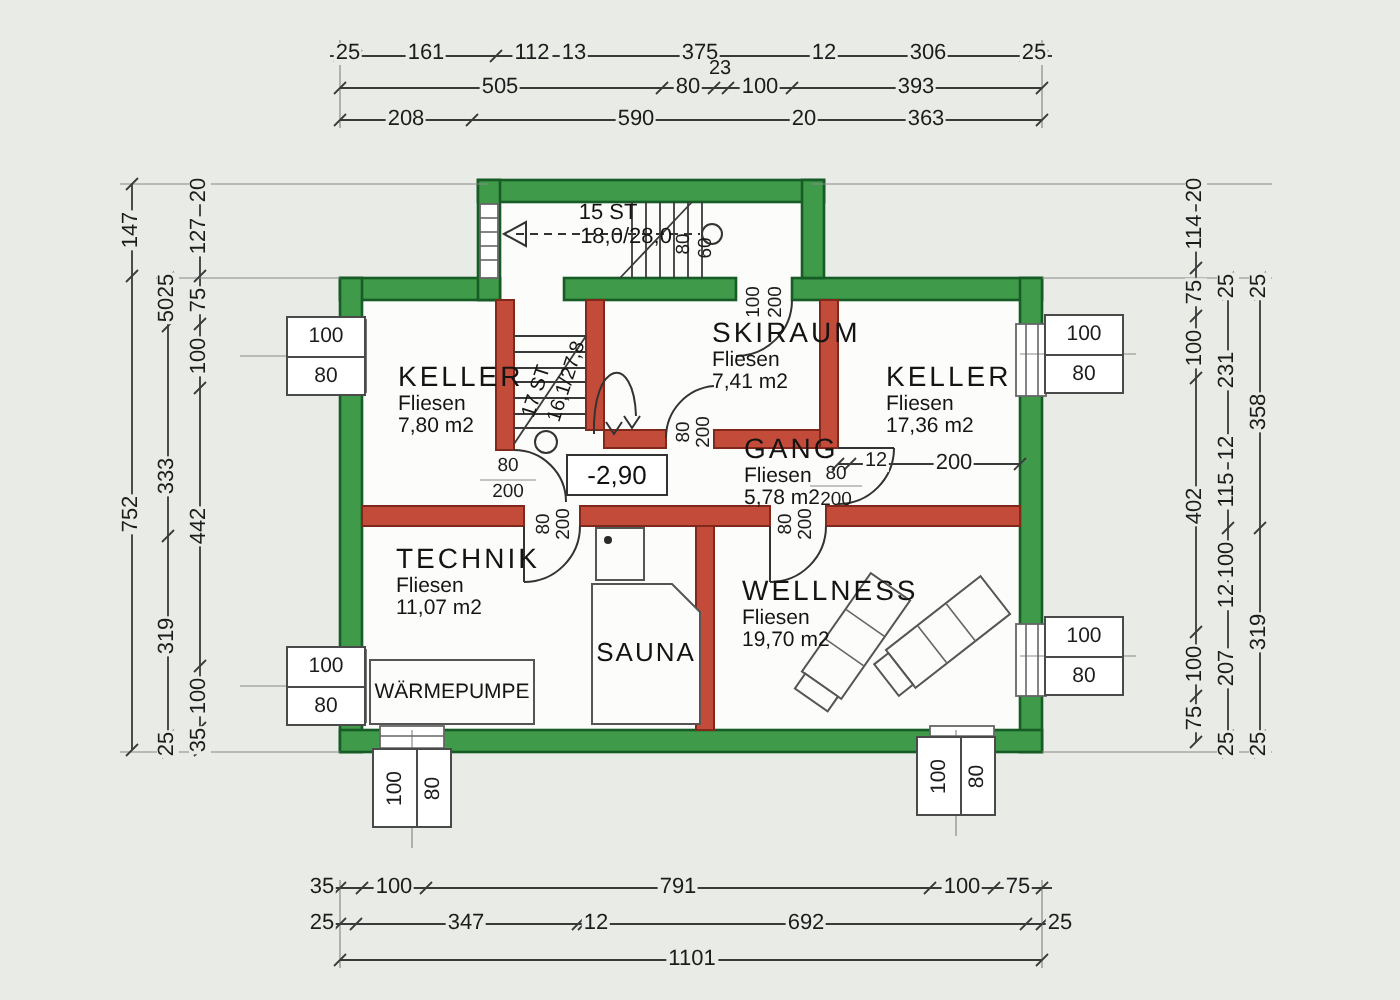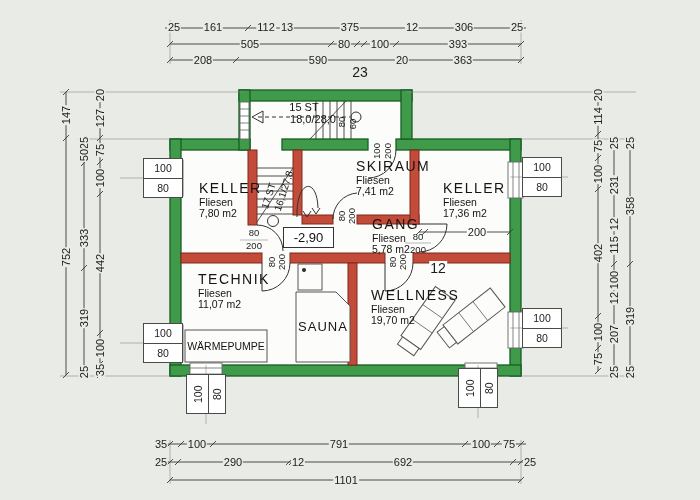--- a/index.html
+++ b/index.html
@@ -14,21 +14,21 @@
   .gw{fill:var(--green);stroke:var(--greenEdge);stroke-width:1.3;}
   .rw{fill:var(--red);stroke:var(--redEdge);stroke-width:1;}
   .t{stroke:var(--line);stroke-width:.9;fill:none;}
   .e{stroke:#8a8a8a;stroke-width:.6;fill:none;}
   .dr{stroke:#333;stroke-width:1;fill:none;}
   .wgl{stroke:#666;stroke-width:.8;fill:none;}
   .wgr{fill:#fff;stroke:#666;stroke-width:.9;}
   .fn{fill:var(--floor);stroke:#555;stroke-width:1;}
   .d{position:absolute;font-size:11px;color:#1c1c1c;background:var(--paper);
      padding:0 1px;transform:translate(-50%,-50%);white-space:nowrap;line-height:1;}
-  .d.sm{font-size:14px;margin-top:37px;}
+  .d.sm{font-size:10px;}
   .rot{transform:translate(-50%,-50%) rotate(-90deg);}
   .dw{background:var(--floor);}
   .door{position:absolute;font-size:9.5px;color:#1c1c1c;background:transparent;
         transform:translate(-50%,-50%);white-space:nowrap;line-height:1;}
   .door.rot{transform:translate(-50%,-50%) rotate(-90deg);}
   .room{position:absolute;color:#141414;line-height:1.12;}
   .room .nm{display:block;font-size:14px;letter-spacing:1.5px;}
   .room .sub{display:block;font-size:10.5px;}
   .lone{position:absolute;color:#141414;transform:translate(-50%,-50%);white-space:nowrap;line-height:1;}
   .stair-rot{transform:translate(-50%,-50%) rotate(-72deg);font-size:10px;}
@@ -380,21 +380,21 @@
 <span class="d" style="left:318px;top:60px">590</span>
 <span class="d" style="left:402px;top:60px">20</span>
 <span class="d" style="left:463px;top:60px">363</span>
 
 <span class="d" style="left:161px;top:444px">35</span>
 <span class="d" style="left:197px;top:444px">100</span>
 <span class="d" style="left:339px;top:444px">791</span>
 <span class="d" style="left:481px;top:444px">100</span>
 <span class="d" style="left:509px;top:444px">75</span>
 <span class="d" style="left:161px;top:462px">25</span>
-<span class="d" style="left:233px;top:462px">290</span>
+<span class="d" style="left:233px;top:462px">347</span>
 <span class="d" style="left:298px;top:462px">12</span>
 <span class="d" style="left:403px;top:462px">692</span>
 <span class="d" style="left:530px;top:462px">25</span>
 <span class="d" style="left:346px;top:480px">1101</span>
 
 <span class="d rot" style="left:66px;top:115px">147</span>
 <span class="d rot" style="left:66px;top:257px">752</span>
 <span class="d rot" style="left:84px;top:143px">25</span>
 <span class="d rot" style="left:84px;top:155px">50</span>
 <span class="d rot" style="left:84px;top:238px">333</span>

